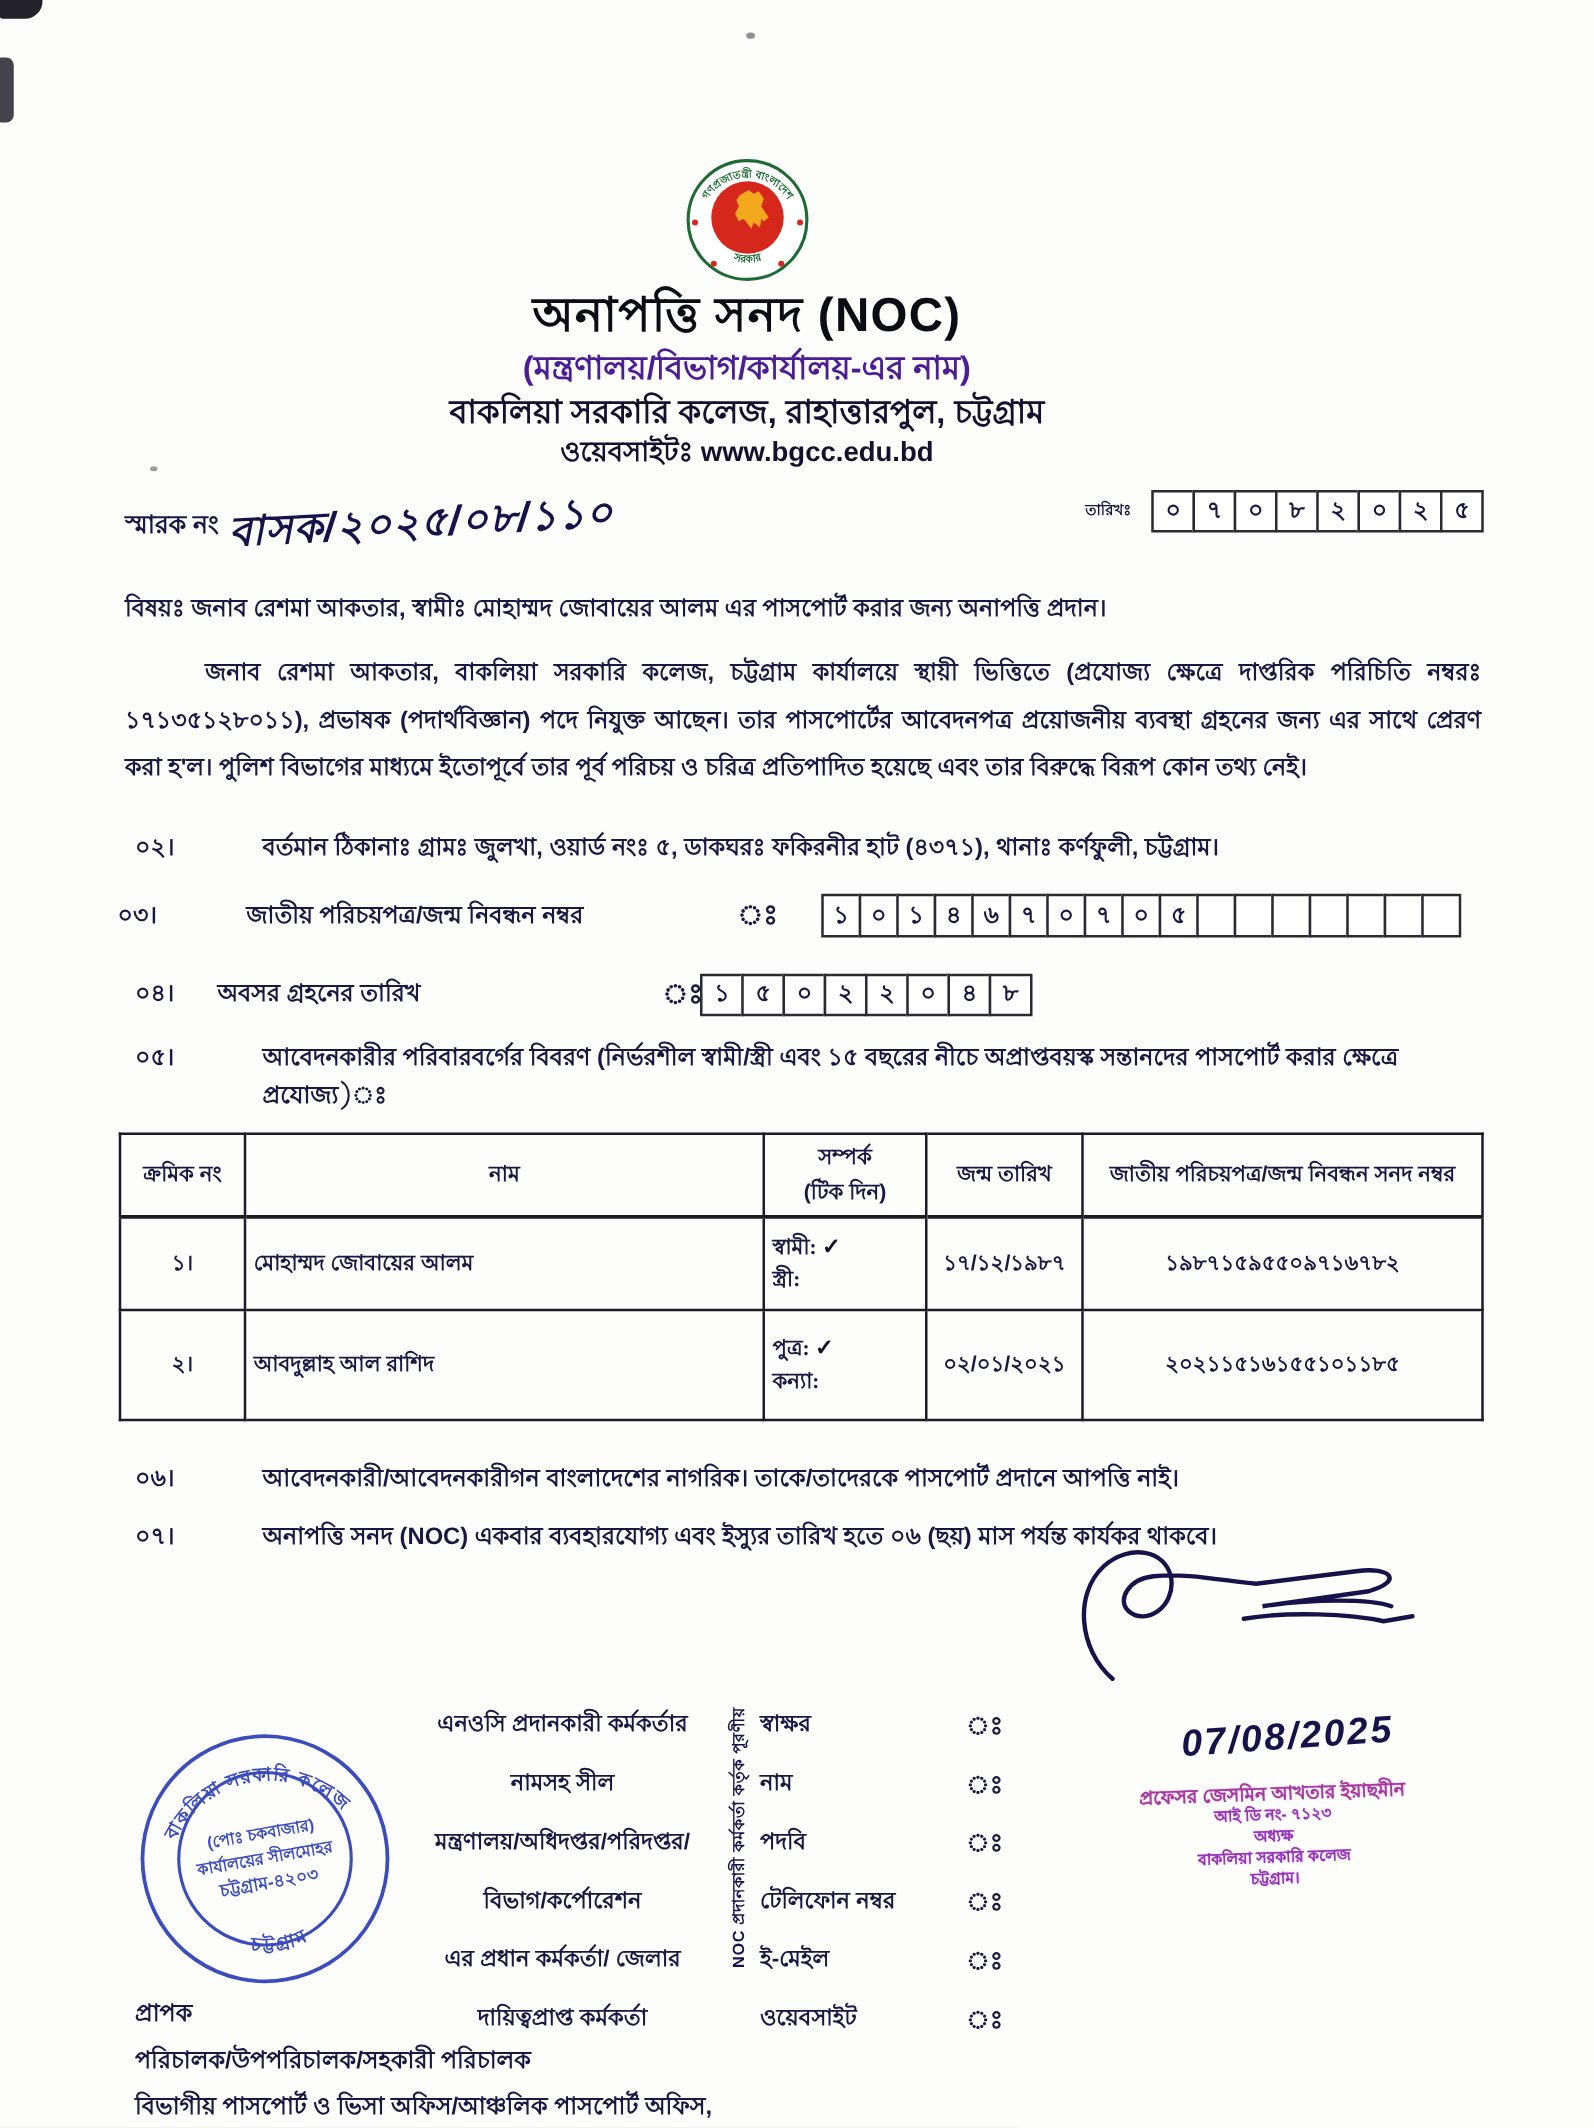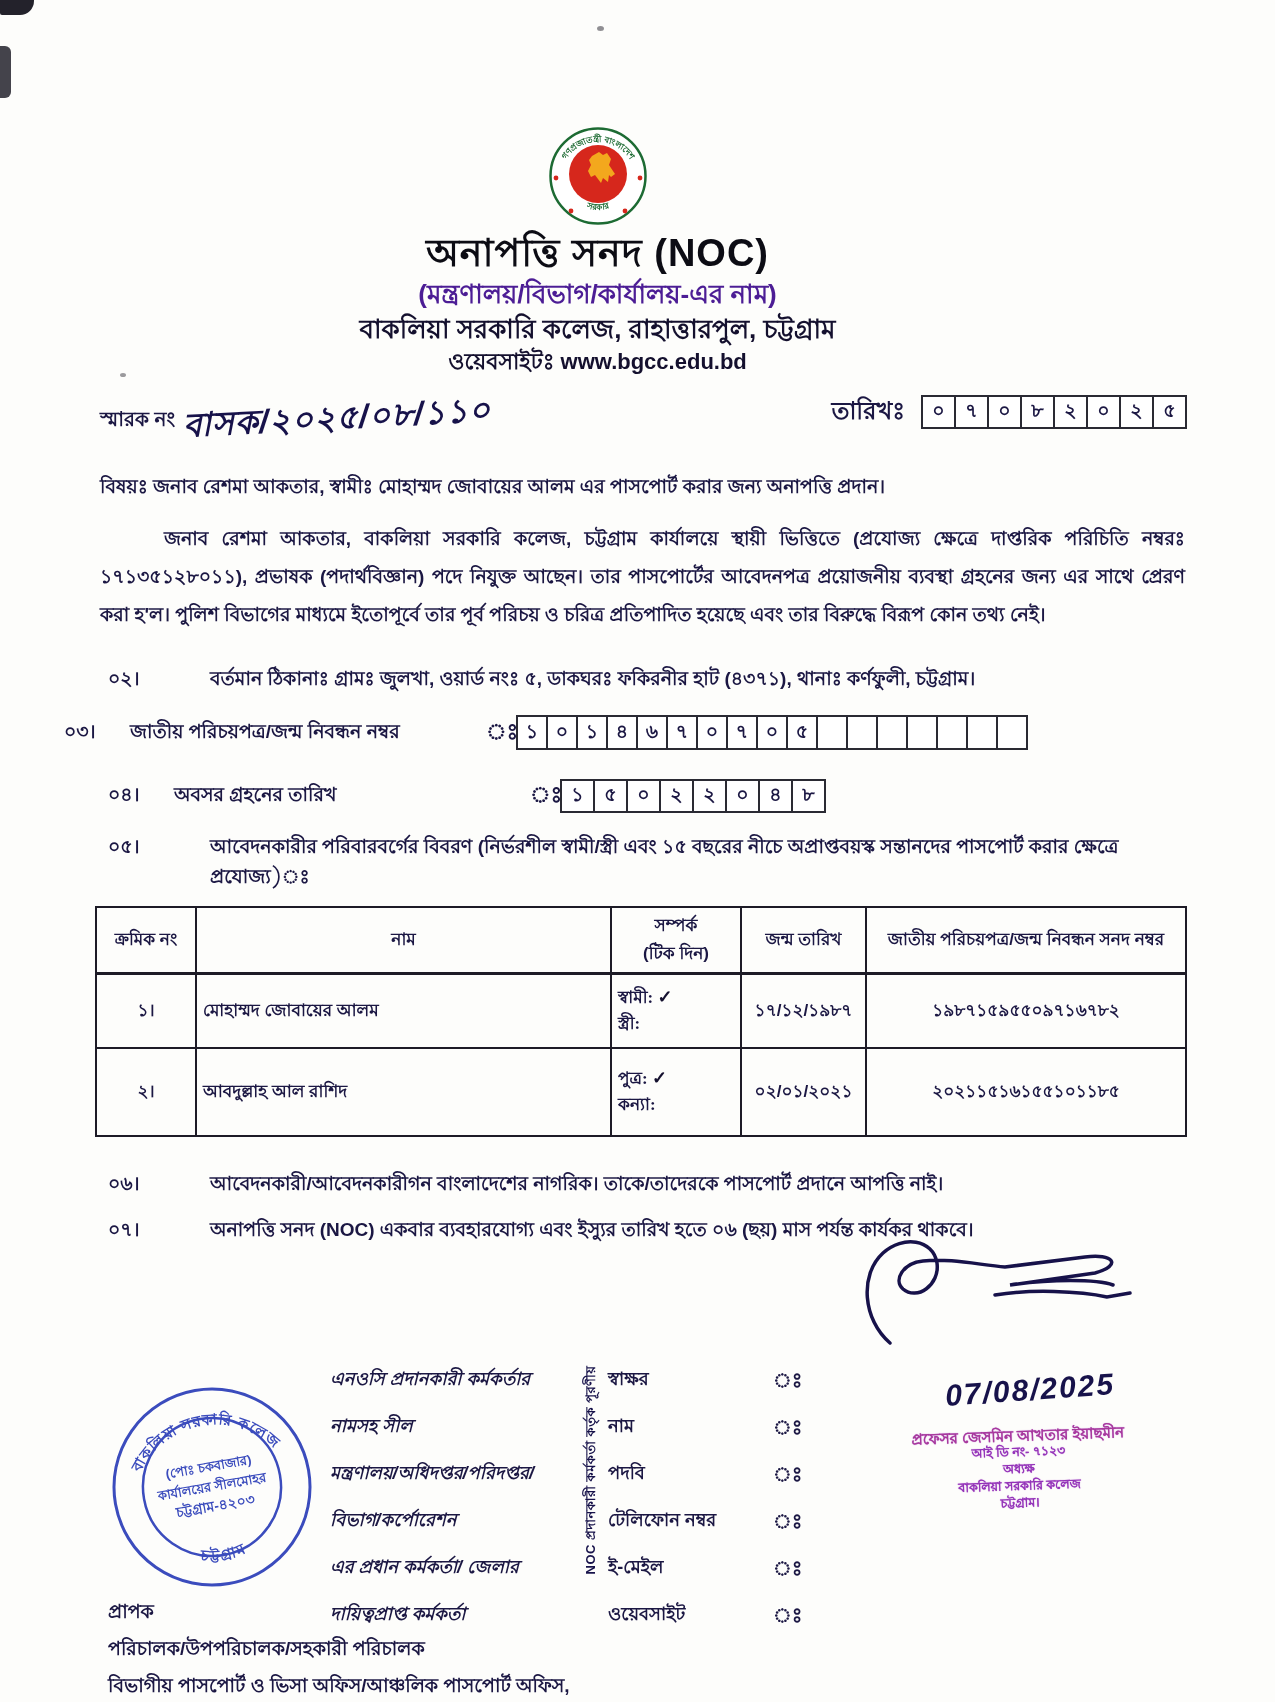--- a/index.html
+++ b/index.html
@@ -28,21 +28,21 @@
   .doc-subtitle { font-size:26px; line-height:36px; color:#4c1d95; }
   .doc-org { font-size:26px; line-height:34px; color:#14102e; }
   .doc-web { font-size:22px; line-height:32px; color:#14102e; }
 
   
   .memo-row { display:flex; justify-content:space-between; align-items:flex-start; margin:14px 88px 0 100px; }
   .memo-left { display:flex; align-items:flex-start; gap:8px; }
   .memo-label { font-size:20px; padding-top:12px; }
   .memo-hand { font-size:33px; font-style:italic; transform:rotate(-3deg); color:#17124a; letter-spacing:1px; white-space:nowrap; }
   .memo-right { display:flex; align-items:center; gap:16px; }
-  .date-label { font-size:24px;font-family:Liberation Serif, serif; }
+  .date-label { font-size:12px;font-family:Liberation Serif, serif; }
   .boxes { display:flex; }
   .dbox { width:35px; height:34px; border:2px solid #2a2a33; margin-left:-2px;
           display:flex; align-items:center; justify-content:center; font-size:19px; background:#fff; }
   .dbox:first-child { margin-left:0; }
 
   
   .subject { margin:24px 88px 0 100px; font-size:19px; }
   .body-par { margin:16px 90px 0 100px; font-size:19px; line-height:38px; text-align:justify; text-indent:64px; }
 
   
@@ -65,21 +65,21 @@
   td.sl { text-align:center; height:74px; }
   td.rel { padding-left:10px; line-height:26px;font-family:Liberation Serif, serif; }
   td.dob, td.nid { text-align:center; }
   tr.r2 td { height:88px; }
   .tick { font-size:18px; color:#14102e; }
 
   
   .bottom { position:relative; height:592px; margin-top:0; }
   .sign-grid { position:absolute; left:330px; top:120px; display:grid;
                grid-template-columns:240px 38px 165px 20px; row-gap:14px; font-size:18px; }
-  .sg-l { text-align:left;font-style:italic; }
+  .sg-l { text-align:center; }
   .sg-r { text-align:left; }
   .sg-c { font-size:20px; }
   .vnote { position:absolute; left:460px; top:216px; width:260px; height:18px;
            transform:rotate(-90deg); font-size:13px; text-align:center; letter-spacing:.5px; color:#17124a; }
   .sig-svg { position:absolute; left:845px; top:-30px; }
   .sig-date { position:absolute; left:945px; top:128px; font-size:30px; font-style:italic;
               transform:rotate(-4deg); color:#17124a; letter-spacing:2px; }
   .purple { position:absolute; left:888px; top:182px; width:262px; text-align:center;
             color:#9333b8; text-shadow:0 0 1px #b86ad0; transform:rotate(-2deg); line-height:17px; }
   .purple .p0 { font-size:15px; color:#a8399c; }
@@ -148,21 +148,21 @@
     <span>জনাব রেশমা আকতার, স্বামীঃ মোহাম্মদ জোবায়ের আলম এর পাসপোর্ট করার জন্য অনাপত্তি প্রদান।</span>
   </div>
 
   <div class="body-par">জনাব রেশমা আকতার, বাকলিয়া সরকারি কলেজ, চট্টগ্রাম কার্যালয়ে স্থায়ী ভিত্তিতে (প্রযোজ্য ক্ষেত্রে দাপ্তরিক পরিচিতি নম্বরঃ ১৭১৩৫১২৮০১১), প্রভাষক (পদার্থবিজ্ঞান) পদে নিযুক্ত আছেন। তার পাসপোর্টের আবেদনপত্র প্রয়োজনীয় ব্যবস্থা গ্রহনের জন্য এর সাথে প্রেরণ করা হ'ল। পুলিশ বিভাগের মাধ্যমে ইতোপূর্বে তার পূর্ব পরিচয় ও চরিত্র প্রতিপাদিত হয়েছে এবং তার বিরুদ্ধে বিরূপ কোন তথ্য নেই।</div>
 
   <div class="item">
     <span class="no">০২।</span>
     <span>বর্তমান ঠিকানাঃ গ্রামঃ জুলখা, ওয়ার্ড নংঃ ৫, ডাকঘরঃ ফকিরনীর হাট (৪৩৭১), থানাঃ কর্ণফুলী, চট্টগ্রাম।</span>
   </div>
 
-  <div class="item-boxes" style="margin-left:64px;">
+  <div class="item-boxes" style="margin-left:94px;gap:37px;">
     <span class="no">০৩।</span>
     <span class="lbl">জাতীয় পরিচয়পত্র/জন্ম নিবন্ধন নম্বর</span>
     <span class="colon">ঃ</span>
     <span class="boxes">
       <span class="dbox nbox">১</span>
       <span class="dbox nbox">০</span>
       <span class="dbox nbox">১</span>
       <span class="dbox nbox">৪</span>
       <span class="dbox nbox">৬</span>
       <span class="dbox nbox">৭</span>

